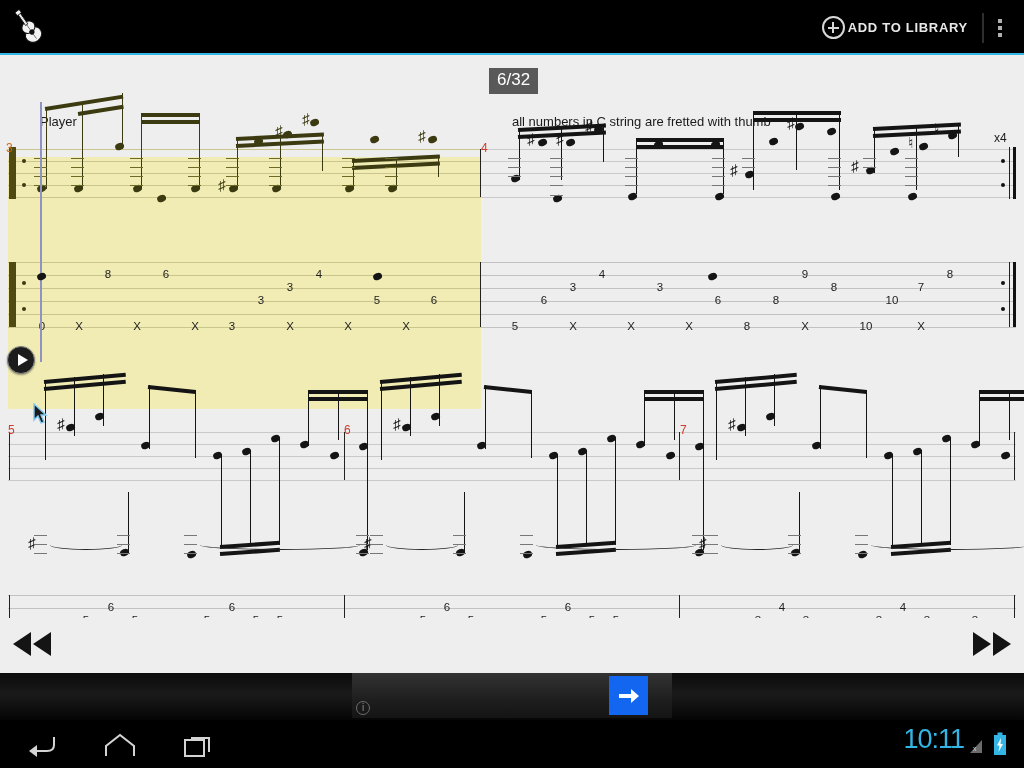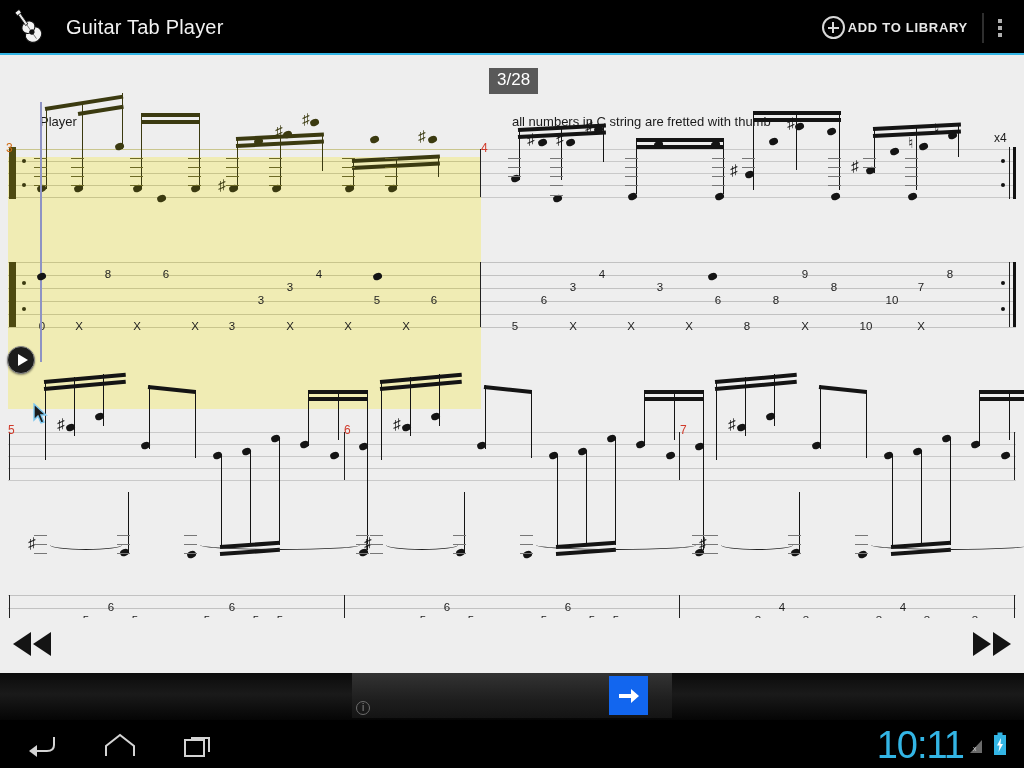--- a/index.html
+++ b/index.html
@@ -167,42 +167,41 @@
     background:#1266ef; display:flex; align-items:center; justify-content:center;
   }
 
   
   #navbar {
     position:absolute; left:0; top:720px; width:1024px; height:48px; background:#000;
   }
   .nav-ico { position:absolute; top:12px; cursor:pointer; }
   .clock {
     position:absolute; right:60px; top:4px; color:#33b5e5;
-    font-size:38px; font-weight:300; letter-spacing:-1px;
+    font-size:27px; font-weight:300; letter-spacing:-1px;
     font-family:"Liberation Sans", sans-serif;
   }
   .sig { position:absolute; right:40px; top:18px; }
 </style>
 </head>
 <body>
 
 <div id="actionbar">
   <div class="app-icon">
     <svg viewBox="0 0 46 46" width="46" height="46">
       <g transform="rotate(-35 23 23)">
         <ellipse cx="23" cy="31" rx="8.5" ry="7.5" fill="#f2f2f2" stroke="#111" stroke-width="1.1"></ellipse>
         <ellipse cx="23" cy="22" rx="6.8" ry="6" fill="#f2f2f2" stroke="#111" stroke-width="1.1"></ellipse>
         <circle cx="23" cy="28" r="2.6" fill="#111"></circle>
         <rect x="21.6" y="5" width="2.8" height="14" fill="#e8e8e8" stroke="#111" stroke-width=".8"></rect>
         <rect x="20.4" y="2.2" width="5.2" height="4" rx="1" fill="#f2f2f2" stroke="#111" stroke-width=".8"></rect>
         <line x1="23" y1="19" x2="23" y2="36" stroke="#111" stroke-width=".5"></line>
       </g>
     </svg>
   </div>
-  <div class="app-title">Guitar Tab Player</div>
   <div class="ab-spacer"></div>
 
   <div class="ab-btn">
     <span class="plus-icon"></span>
     <span class="ab-label">ADD TO LIBRARY</span>
   </div>
   <div class="ab-sep"></div>
   <div class="ab-sep"></div>
   <div class="overflow-icon">
     <i></i>
@@ -210,21 +209,21 @@
       <i></i>
   </div>
 </div>
 
 <div id="score">
 
   <div class="play-highlight"></div>
 
   <div class="label-text" style="left:40px; top:59px;">Player</div>
   <div class="label-text" style="left:512px; top:59px;">all numbers in C string are fretted with thumb</div>
-  <div class="tempo-badge" style="left:489px; top:13px;">3/28</div>
+  <div class="tempo-badge" style="left:489px; top:13px;">6/32</div>
 
   <div class="staff hl" style="left:8px; top:94px; width:473px; height:48px;">
     <div class="ln" style="top:0px;"></div>
       <div class="ln" style="top:12px;"></div>
     <div class="ln" style="top:24px;"></div>
       <div class="ln" style="top:36px;"></div>
     <div class="ln" style="top:48px;"></div>
   </div>
   <div class="staff" style="left:481px; top:94px; width:535px; height:48px;">
     <div class="ln" style="top:0px;"></div>

